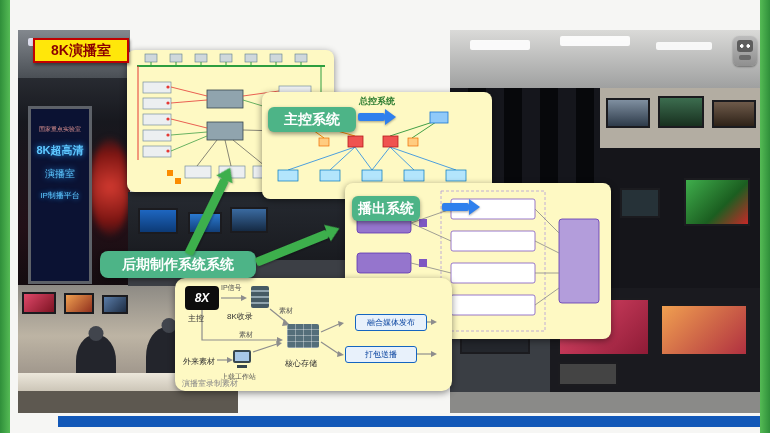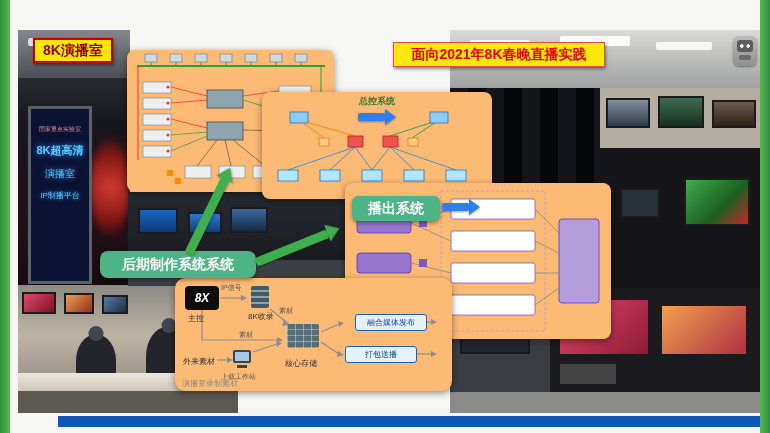--- a/index.html
+++ b/index.html
@@ -11,42 +11,42 @@
   .edge{position:absolute;top:0;bottom:0;width:10px;z-index:40}
   .edge.left{left:0;background:linear-gradient(90deg,#2f8f3a,#55bb55)}
   .edge.right{right:0;background:linear-gradient(90deg,#55bb55,#2f8f3a)}
 
   
   .title-bar{position:absolute;left:10px;right:10px;top:0;height:30px;background:#ffec00;z-index:35;display:flex;align-items:center;justify-content:center}
   .title-bar span{color:#e60012;font-weight:bold;font-size:17px;letter-spacing:1px}
 
   
   .badge{position:absolute;z-index:22;display:flex;align-items:center;justify-content:center;font-weight:bold;box-shadow:1px 2px 3px rgba(0,0,0,.45)}
-  .badge.studio{left:33px;top:38px;width:80px;height:25px;background:#ffe70a;border:2px solid #c00000;color:#8b0000;font-size:14px}
+  .badge.studio{left:33px;top:38px;width:96px;height:25px;background:#ffe70a;border:2px solid #c00000;color:#8b0000;font-size:14px}
   .badge.practice{left:393px;top:42px;width:212px;height:25px;background:#ffe70a;border:1px solid #e05050;color:#e60012;font-size:14px}
 
   
   .pill{position:absolute;background:#4db487;color:#fff;font-weight:bold;display:flex;align-items:center;justify-content:center;border-radius:6px;box-shadow:0 2px 4px rgba(0,0,0,.4);z-index:20}
   .pill.master{left:268px;top:107px;width:88px;height:25px;font-size:14px}
-  .pill.broadcast{left:352px;top:196px;width:88px;height:25px;font-size:14px}
+  .pill.broadcast{left:352px;top:196px;width:68px;height:25px;font-size:14px}
   .pill.post{left:100px;top:251px;width:156px;height:27px;font-size:14px;border-radius:8px}
 
   
   .barrow{position:absolute;display:flex;align-items:center;transform-origin:left center;z-index:21;filter:drop-shadow(0 1px 1px rgba(0,0,0,.35))}
   .barrow .sh{flex:1;height:9px;background:#3daf4c;border-radius:2px}
   .barrow .hd{width:0;height:0;border-top:9px solid transparent;border-bottom:9px solid transparent;border-left:13px solid #3daf4c}
   .barrow.blue .sh{height:8px;background:#2f80ed}
   .barrow.blue .hd{border-top:8px solid transparent;border-bottom:8px solid transparent;border-left:11px solid #2f80ed}
   .barrow.a{left:188px;top:245px;width:96px;transform:rotate(-64deg)}
   .barrow.b{left:256px;top:253px;width:90px;transform:rotate(-22deg)}
   .barrow.m{left:358px;top:109px;width:38px}
   .barrow.p{left:442px;top:199px;width:38px}
 
   
-  .panel{position:absolute;background:#fdba74;border-radius:8px;box-shadow:0 2px 7px rgba(0,0,0,.45)}
+  .panel{position:absolute;background:#fef9c3;border-radius:8px;box-shadow:0 2px 7px rgba(0,0,0,.45)}
   .panel.network{left:127px;top:50px;width:207px;height:142px;z-index:10}
   .panel.master-sys{left:262px;top:92px;width:230px;height:107px;z-index:11}
   .panel.master-sys .ptitle{text-align:center;padding-top:3px;font-size:9px;font-weight:bold;color:#2e7d32}
   .panel.broadcast-sys{left:345px;top:183px;width:266px;height:156px;z-index:11}
   .panel.post-sys{left:175px;top:278px;width:277px;height:113px;z-index:12;border-radius:10px}
 
   
   .post-wrap{position:relative;width:100%;height:100%}
   .post-wrap svg{position:absolute;left:0;top:0}
   .pnode{position:absolute;z-index:2}
@@ -328,21 +328,21 @@
           <polygon points="163,43 169,45 164,49"></polygon>
           <polygon points="163,73 169,77 162,79"></polygon>
           <polygon points="256,41 262,44 256,47"></polygon>
           <polygon points="256,73 262,76 256,79"></polygon>
         </g>
       </svg>
       <div class="pnode logo8x">8X</div>
       <span class="flabel" style="left:13px;top:35px">主控</span>
       <span class="flabel tiny" style="left:46px;top:5px">IP信号</span>
       <div class="pnode srv"></div>
-      <span class="flabel" style="left:73px;top:33px">8K收录</span>
+      <span class="flabel" style="left:52px;top:33px">8K收录</span>
       <span class="flabel tiny" style="left:104px;top:28px">素材</span>
       <span class="flabel tiny" style="left:64px;top:52px">素材</span>
       <div class="pnode stor"></div>
       <span class="flabel" style="left:110px;top:80px">核心存储</span>
       <span class="flabel" style="left:8px;top:78px">外来素材</span>
       <div class="pnode wstn">
         <div class="scr"></div>
         <div class="bse"></div>
       </div>
       <span class="flabel tiny" style="left:46px;top:94px">上载工作站</span>
@@ -363,25 +363,25 @@
 
   <div class="barrow blue m">
       <div class="sh"></div>
       <div class="hd"></div>
     </div>
   <div class="barrow blue p">
       <div class="sh"></div>
       <div class="hd"></div>
     </div>
 
+  <div class="pill master">主控系统</div>
   <div class="pill broadcast">播出系统</div>
   <div class="pill post">后期制作系统系统</div>
 
   <div class="badge studio">8K演播室</div>
-  <div class="badge practice">面向2021年8K春晚直播实践</div>
 
 
   <div class="mascot">
     <div class="m-screen"></div>
     <div class="m-base"></div>
   </div>
 
   <div class="blue-bar"></div>
 
   <div class="edge left"></div>

